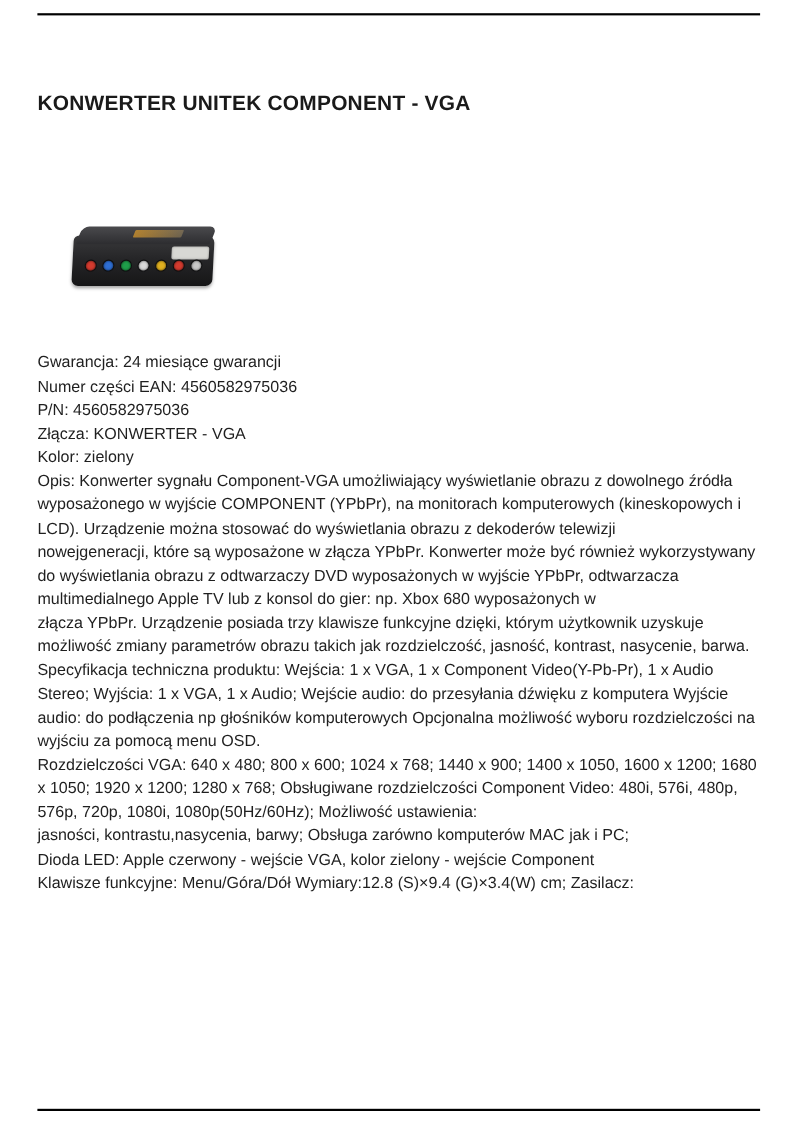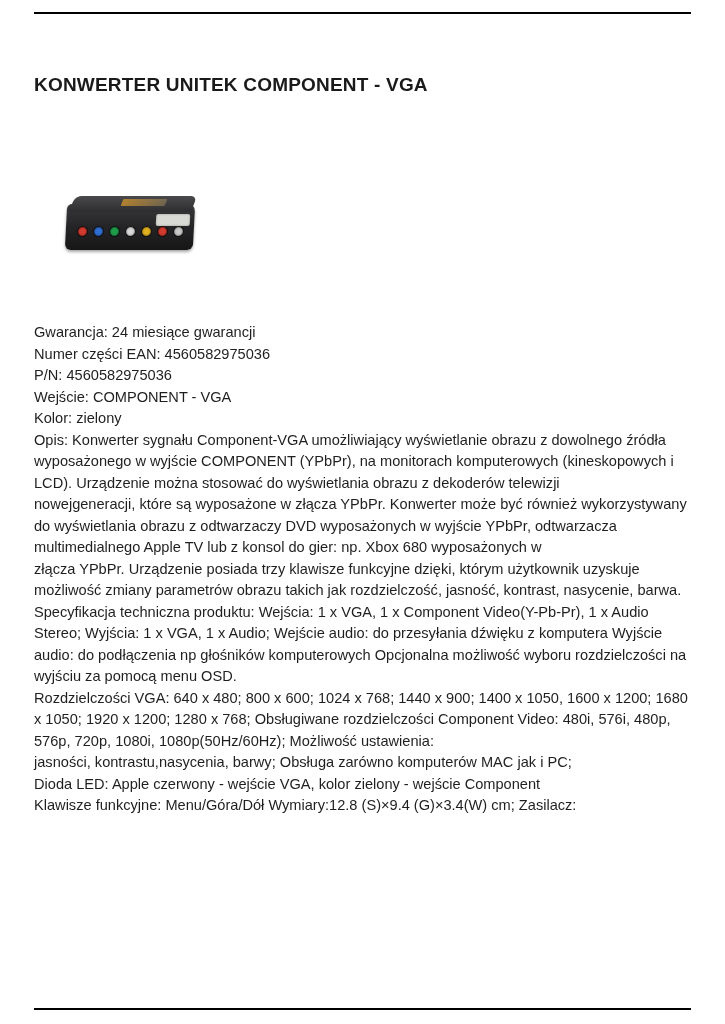--- a/index.html
+++ b/index.html
@@ -11,21 +11,21 @@
     width: 725px;
     min-height: 1024px;
     font-family: "Liberation Sans", sans-serif;
     color: #1a1a1a;
     position: relative;
   }
   .page {
     width: 725px;
     min-height: 1024px;
     box-sizing: border-box;
-    padding: 2px 34px;
+    padding: 12px 34px;
     position: relative;
   }
   .rule-top {
     position: absolute;
     left: 34px;
     right: 34px;
     top: 12px;
     border-top: 2px solid #000000;
   }
   .rule-bottom {
@@ -108,21 +108,21 @@
     right: 8px;
     top: 20px;
     width: 34px;
     height: 12px;
     background: #d8d8d4;
     border-radius: 2px;
     transform: skewX(-3deg);
     box-shadow: inset 0 0 2px rgba(0,0,0,0.4);
   }
   .body-text {
-    margin-top: 40px;
+    margin-top: 28px;
     font-size: 14.6px;
     line-height: 21.5px;
     color: #1f1f1f;
   }
   .body-text p {
     margin: 0;
   }
   .spec-line {
     white-space: pre-wrap;
   }
@@ -154,21 +154,21 @@
         <div class="port" style="background:#d43b2f"></div>
         <div class="port" style="background:#c8c8c8"></div>
       </div>
     </div>
   </div>
 
   <div class="body-text">
     <p class="spec-line">Gwarancja: 24 miesiące gwarancji</p>
     <p class="spec-line">Numer części EAN: 4560582975036</p>
     <p class="spec-line">P/N: 4560582975036</p>
-    <p class="spec-line">Wejście: COMPONENT - VGA</p>
+    <p class="spec-line">Złącza: KONWERTER - VGA</p>
     <p class="spec-line">Kolor: zielony</p>
 
     <p class="para">Opis: Konwerter sygnału Component-VGA umożliwiający wyświetlanie obrazu z dowolnego źródła wyposażonego w wyjście COMPONENT (YPbPr), na monitorach komputerowych (kineskopowych i LCD). Urządzenie można stosować do wyświetlania obrazu z dekoderów telewizji</p>
     <p class="para">nowejgeneracji, które są wyposażone w złącza YPbPr. Konwerter może być również wykorzystywany do wyświetlania obrazu z odtwarzaczy DVD wyposażonych w wyjście YPbPr, odtwarzacza multimedialnego Apple TV lub z konsol do gier: np. Xbox 680 wyposażonych w</p>
     <p class="para">złącza YPbPr. Urządzenie posiada trzy klawisze funkcyjne dzięki, którym użytkownik uzyskuje możliwość zmiany parametrów obrazu takich jak rozdzielczość, jasność, kontrast, nasycenie, barwa. Specyfikacja techniczna produktu: Wejścia: 1 x VGA, 1 x Component Video(Y-Pb-Pr), 1 x Audio Stereo; Wyjścia: 1 x VGA, 1 x Audio; Wejście audio: do przesyłania dźwięku z komputera Wyjście audio: do podłączenia np głośników komputerowych Opcjonalna możliwość wyboru rozdzielczości na wyjściu za pomocą menu OSD.</p>
     <p class="para">Rozdzielczości VGA: 640 x 480; 800 x 600; 1024 x 768; 1440 x 900; 1400 x 1050, 1600 x 1200; 1680 x 1050; 1920 x 1200; 1280 x 768; Obsługiwane rozdzielczości Component Video: 480i, 576i, 480p, 576p, 720p, 1080i, 1080p(50Hz/60Hz); Możliwość ustawienia:</p>
     <p class="para">jasności, kontrastu,nasycenia, barwy; Obsługa zarówno komputerów MAC jak i PC;</p>
     <p class="para">Dioda LED: Apple czerwony - wejście VGA, kolor zielony - wejście Component</p>
     <p class="para">Klawisze funkcyjne: Menu/Góra/Dół Wymiary:12.8 (S)×9.4 (G)×3.4(W) cm; Zasilacz:</p>
   </div>

